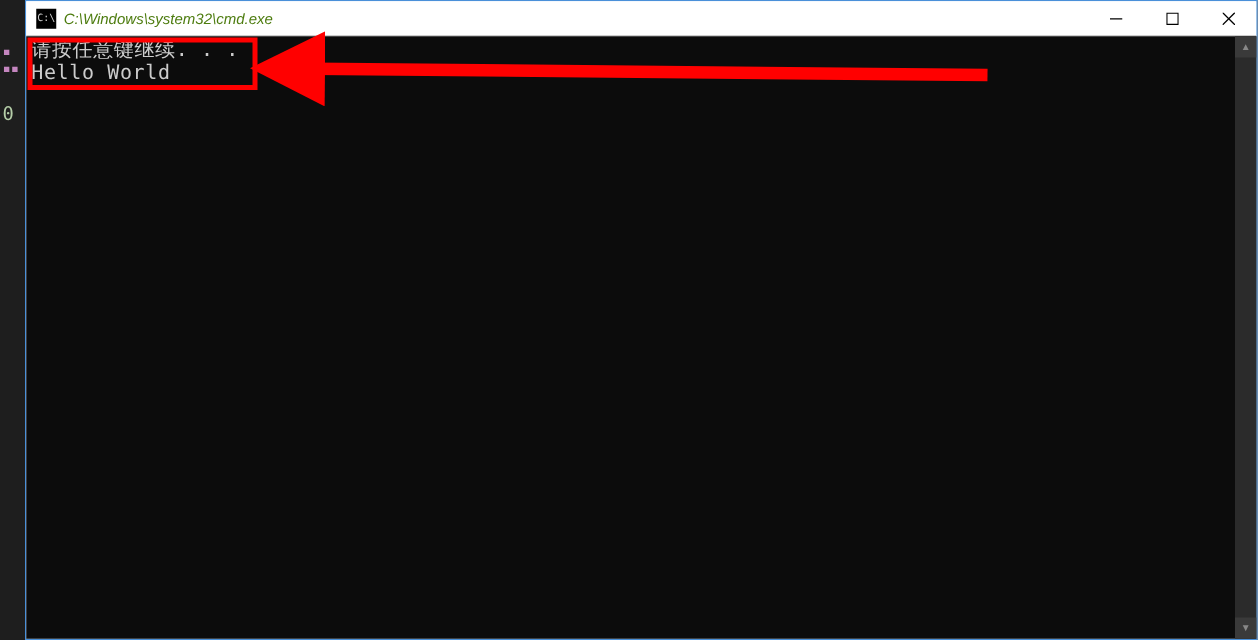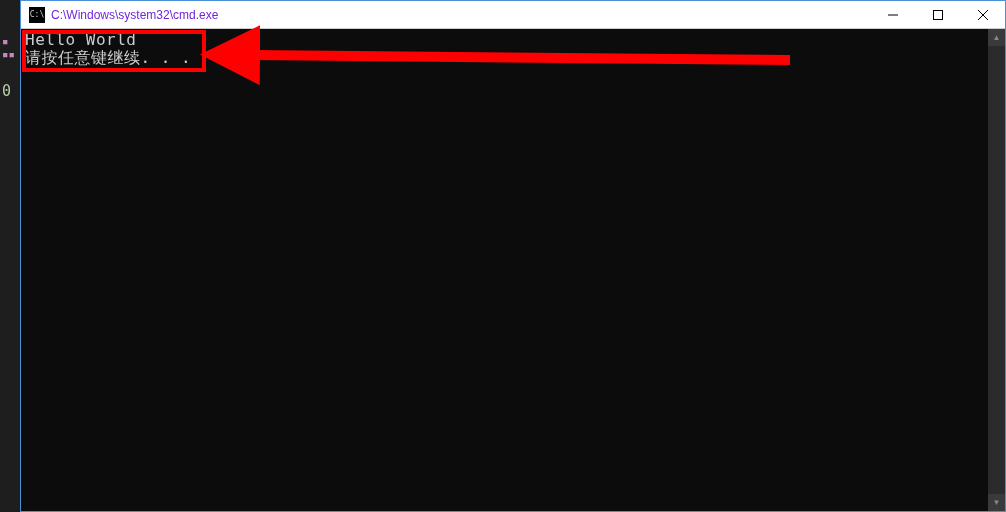--- a/index.html
+++ b/index.html
@@ -62,22 +62,23 @@
       background: #000;
       display: flex;
       align-items: center;
       justify-content: center;
       color: #ccc;
       font-size: 8px;
       font-family: Consolas, monospace;
     }
     .titlebar-text {
       flex: 1;
-      color: #6d28d9;
+      color: #4d7c0f;
       font-size: 12px;
+      font-style: italic;
     }
     .win-controls {
       display: flex;
       height: 100%;
     }
     .win-btn {
       width: 45px;
       height: 28px;
       display: flex;
       align-items: center;
@@ -159,22 +160,22 @@
       </div>
       <div class="win-btn close">
         <svg width="10" height="10">
             <line x1="0" y1="0" x2="10" y2="10"></line>
             <line x1="10" y1="0" x2="0" y2="10"></line>
           </svg>
       </div>
     </div>
   </div>
   <div class="terminal">
+    <div class="terminal-line">请按任意键继续. . .</div>
     <div class="terminal-line">Hello World</div>
-    <div class="terminal-line">请按任意键继续. . .</div>
   </div>
   <div class="scrollbar">
     <div class="scroll-arrow">▲</div>
     <div class="scroll-track"></div>
     <div class="scroll-arrow">▼</div>
   </div>
 </div>
 
 <div class="annotation-box" id="anno-box" style="left: 22px; top: 30px; width: 184px; height: 42px;"></div>
 <svg class="annotation-arrow" id="anno-arrow" width="1006" height="512" style="left:0;top:0;">

